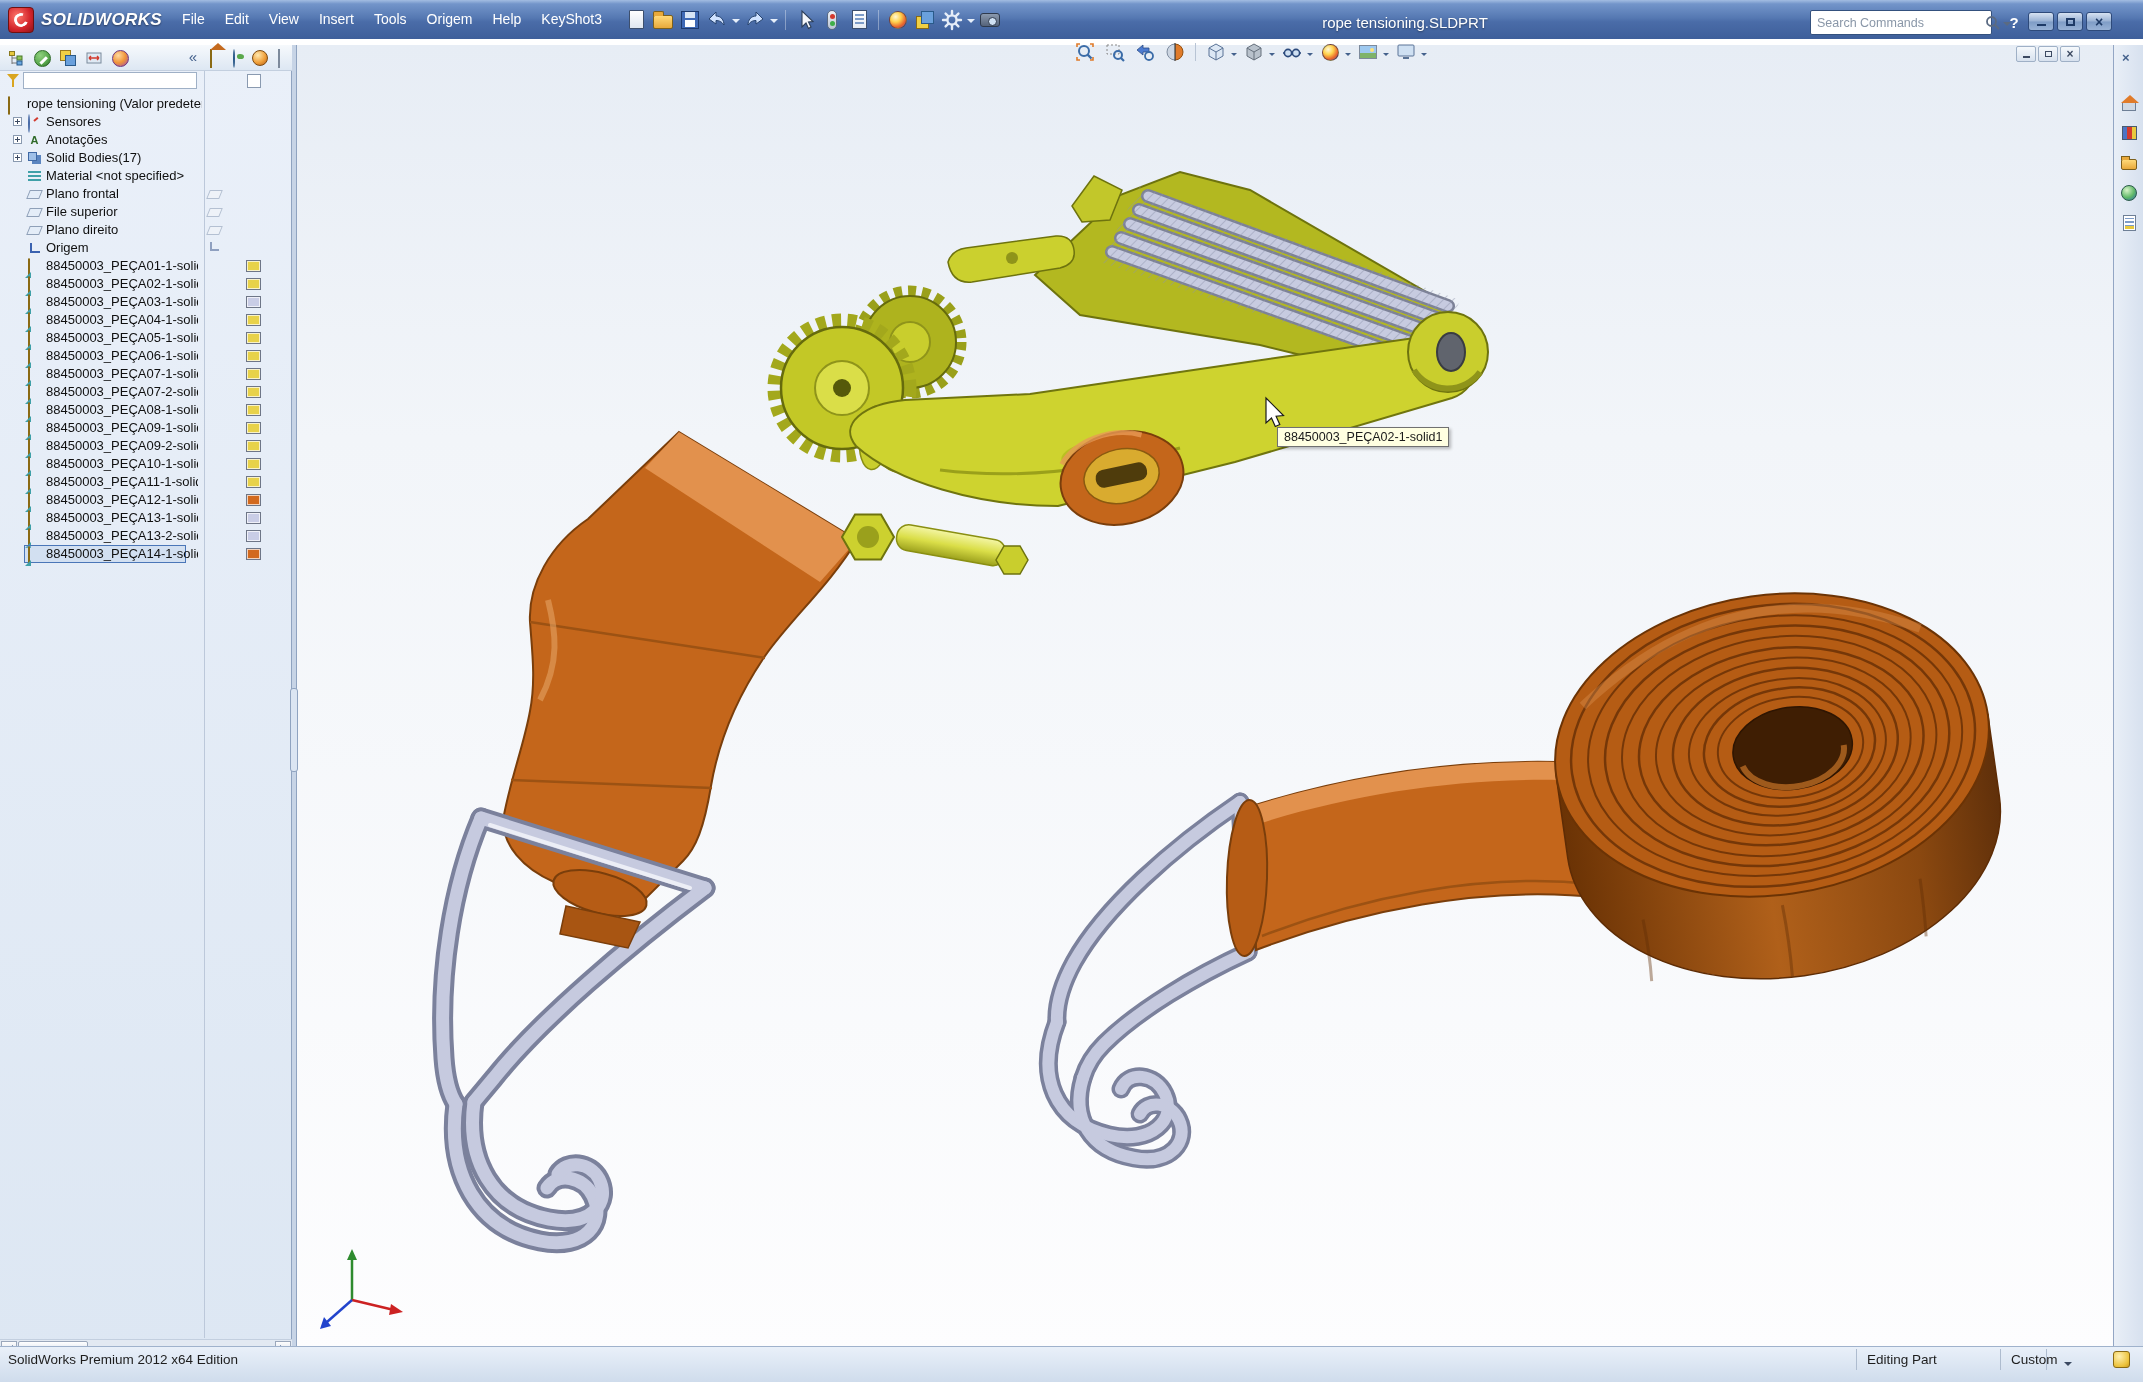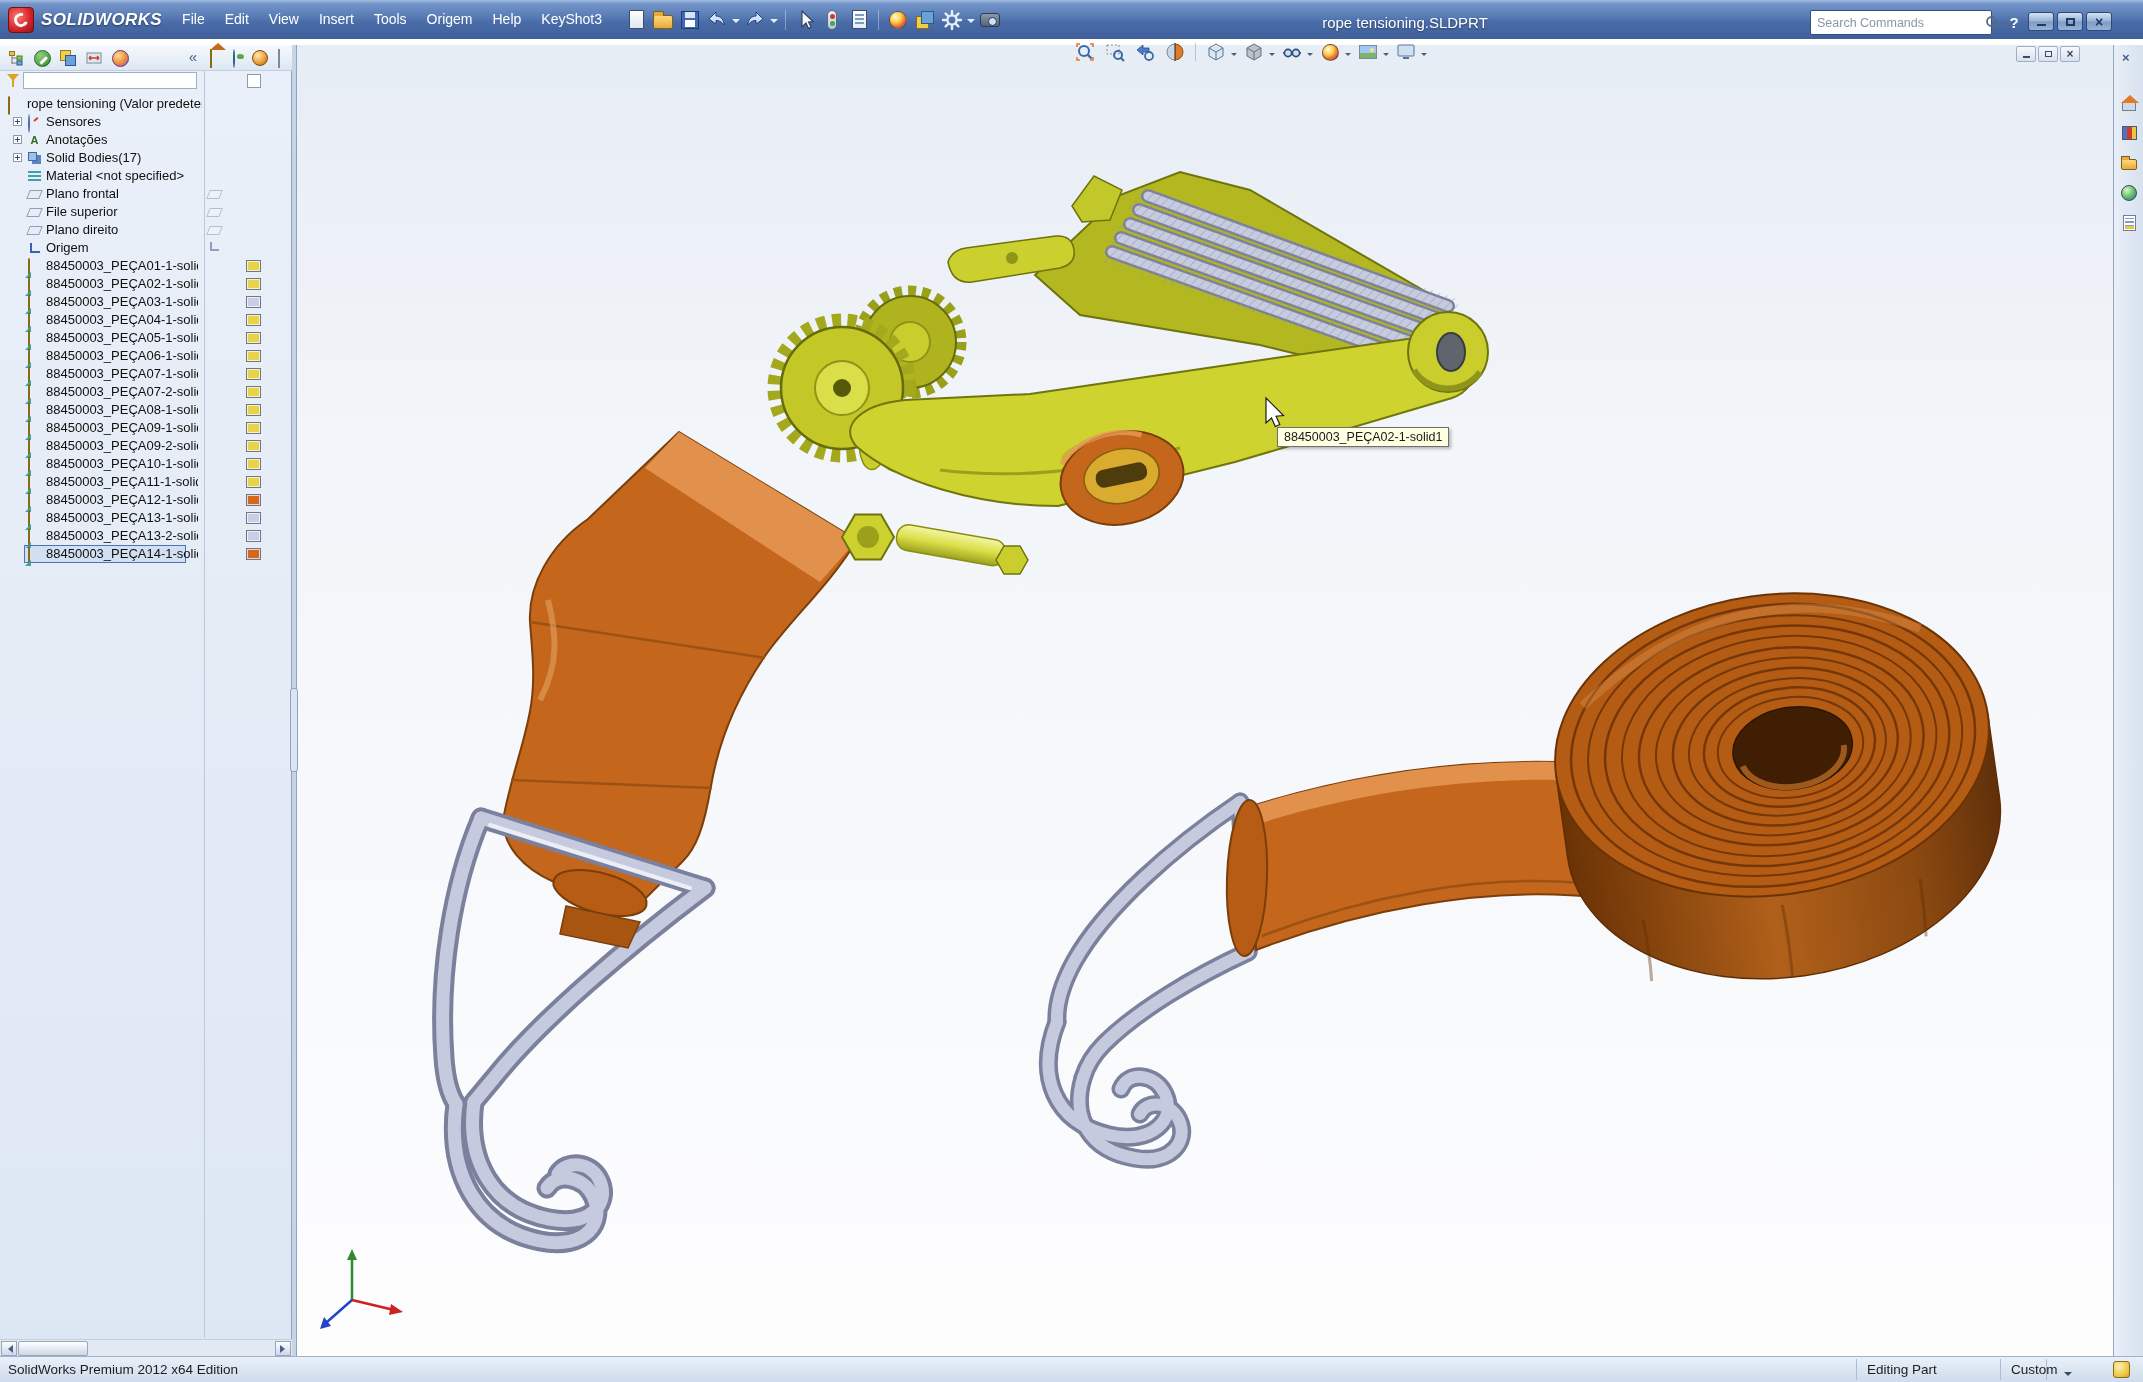--- a/index.html
+++ b/index.html
@@ -141,21 +141,21 @@
   .tp-home::before{content:"";position:absolute;left:-2px;top:-8px;border:9px solid transparent;border-bottom:8px solid #e07b2a;border-top:none}
   .tp-lib{width:15px;height:14px;border:1px solid #4a5a70;background:linear-gradient(90deg,#4d74c4 0 33%,#d23a2e 33% 66%,#e8c93e 66% 100%)}
   .tp-folder{width:16px;height:11px;background:linear-gradient(#ffd978,#e8a93b);border:1px solid #7d601c;border-radius:2px;position:relative;margin-top:3px}
   .tp-folder::before{content:"";position:absolute;top:-4px;left:-1px;width:7px;height:3px;background:#e8a93b;border:1px solid #7d601c;border-bottom:none}
   .tp-ball{width:16px;height:16px;border-radius:50%;background:radial-gradient(circle at 35% 30%,#d8f4c8,#5fb868 55%,#2a6ab0);border:1px solid #2a5a4a}
   .tp-props{width:13px;height:16px;background:#fff;border:1px solid #6e7f96;position:relative}
   .tp-props::before{content:"";position:absolute;left:1px;right:1px;top:2px;height:8px;background:repeating-linear-gradient(180deg,#7d9cc8 0 1.5px,transparent 1.5px 3.5px)}
   .tp-props::after{content:"";position:absolute;left:1px;right:1px;bottom:1px;height:3px;background:#e8c93e}
 
   
-  .statusbar{position:absolute;left:0;bottom:0;width:2143px;height:26px;z-index:30;
+  .statusbar{position:absolute;left:0;bottom:0;width:2143px;height:36px;z-index:30;
     background:linear-gradient(#e9f0f9,#cfdcec);border-top:1px solid #9fb2cc;font-size:13.5px;color:#1d1d1d}
   .sb-left{position:absolute;left:8px;line-height:25px}
   .sb-cell{position:absolute;top:2px;height:21px;line-height:21px;border-left:1px solid #aebccf;padding-left:10px}
   .sb-mode{left:1856px;width:96px}
   .sb-config{left:2000px;width:94px;display:flex;align-items:flex-end;gap:6px}
   .sb-empty{left:2046px;width:60px}
   .sb-caret{width:0;height:0;border:4px solid transparent;border-top-color:#3c4a62;margin-top:4px}
   .sb-tip{position:absolute;left:2113px;top:4px;width:17px;height:17px;border-radius:3px;border:1px solid #8a6a14;
     background:radial-gradient(circle at 35% 30%,#fff0b0,#ecc23a 70%,#c89a20)}
 </style>

